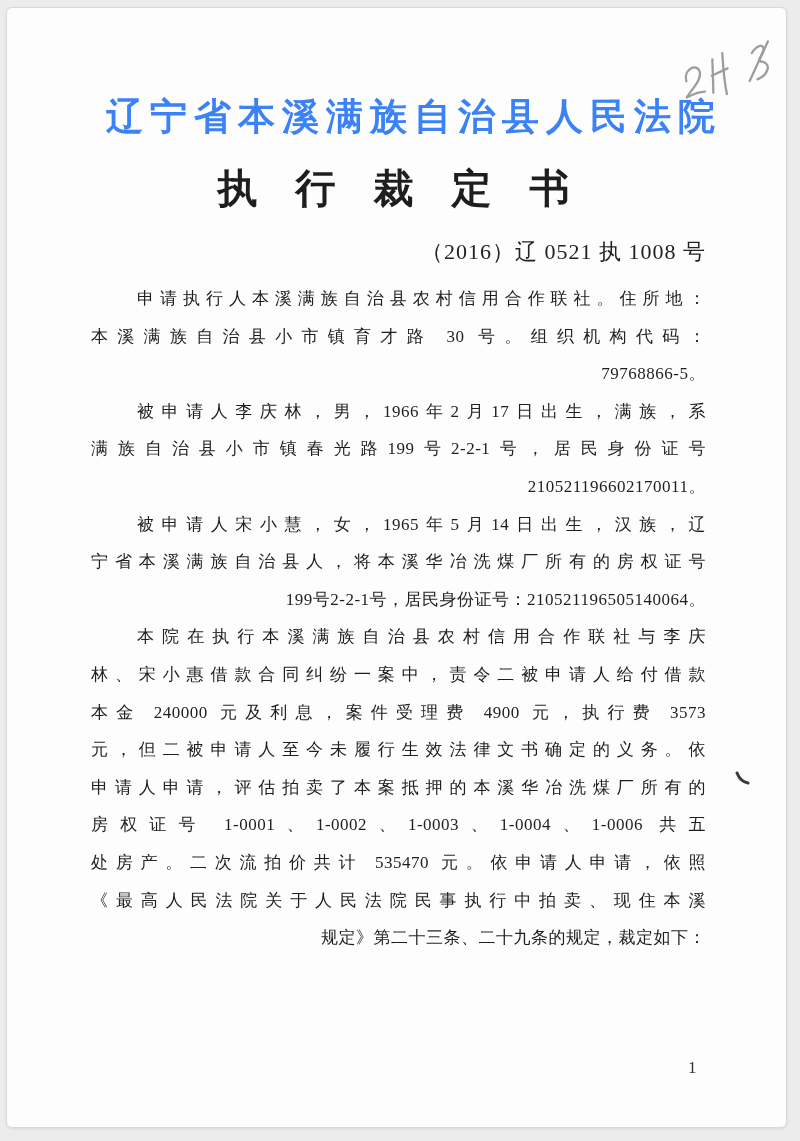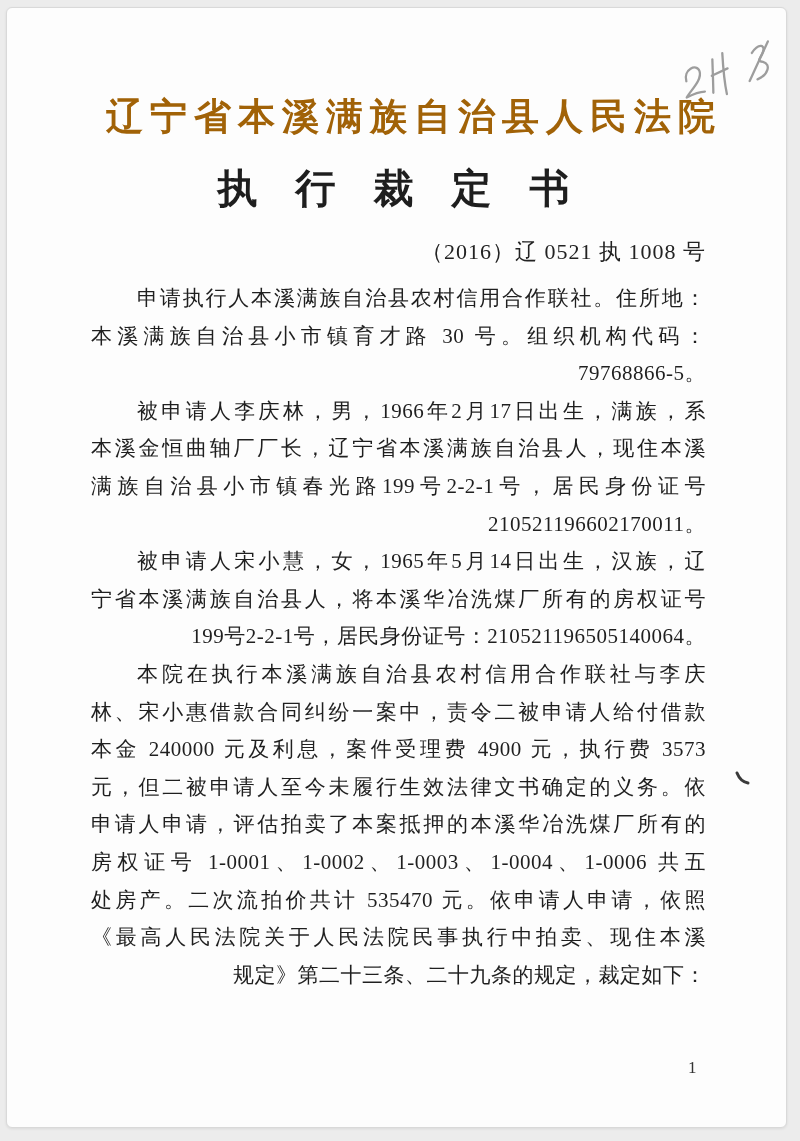--- a/index.html
+++ b/index.html
@@ -30,21 +30,21 @@
   }
   .court-name {
     position: absolute;
     top: 86px;
     left: 0;
     width: 100%;
     margin: 0;
     text-align: center;
     font-size: 37px;
     font-weight: bold;
-    color: #a16207;
+    color: #3b82f6;
     letter-spacing: 7px;
     padding-left: 7px;
     box-sizing: border-box;
     line-height: 46px;
     transform: translateX(14px);
   }
   .doc-title {
     position: absolute;
     top: 156px;
     left: 0;
@@ -66,21 +66,21 @@
     font-size: 22px;
     color: #222;
     letter-spacing: 1px;
     line-height: 32px;
   }
   .doc-body {
     position: absolute;
     top: 272px;
     left: 84px;
     right: 80px;
-    font-size: 21px;
+    font-size: 17px;
     color: #1f1f1f;
   }
   .line {
     line-height: 37.6px;
     height: 37.6px;
     text-align: right;
     letter-spacing: 0.5px;
     white-space: normal;
     overflow: visible;
   }
@@ -136,21 +136,20 @@
 
     <h2 class="doc-title">执 行 裁 定 书</h2>
 
     <div class="case-number">（2016）辽 0521 执 1008 号</div>
 
     <div class="doc-body">
         <div class="line j ind">申请执行人本溪满族自治县农村信用合作联社。住所地：</div>
         <div class="line j">本溪满族自治县小市镇育才路 30 号。组织机构代码：</div>
         <div class="line">79768866-5。</div>
         <div class="line j ind">被申请人李庆林，男，1966年2月17日出生，满族，系</div>
-        <div class="line j">本溪金恒曲轴厂厂长，辽宁省本溪满族自治县人，现住本溪</div>
         <div class="line j">满族自治县小市镇春光路199号2-2-1号，居民身份证号</div>
         <div class="line">210521196602170011。</div>
         <div class="line j ind">被申请人宋小慧，女，1965年5月14日出生，汉族，辽</div>
         <div class="line j">宁省本溪满族自治县人，将本溪华冶洗煤厂所有的房权证号</div>
         <div class="line">199号2-2-1号，居民身份证号：210521196505140064。</div>
         <div class="line j ind">本院在执行本溪满族自治县农村信用合作联社与李庆</div>
         <div class="line j">林、宋小惠借款合同纠纷一案中，责令二被申请人给付借款</div>
         <div class="line j">本金 240000 元及利息，案件受理费 4900 元，执行费 3573</div>
         <div class="line j">元，但二被申请人至今未履行生效法律文书确定的义务。依</div>
         <div class="line j">申请人申请，评估拍卖了本案抵押的本溪华冶洗煤厂所有的</div>

